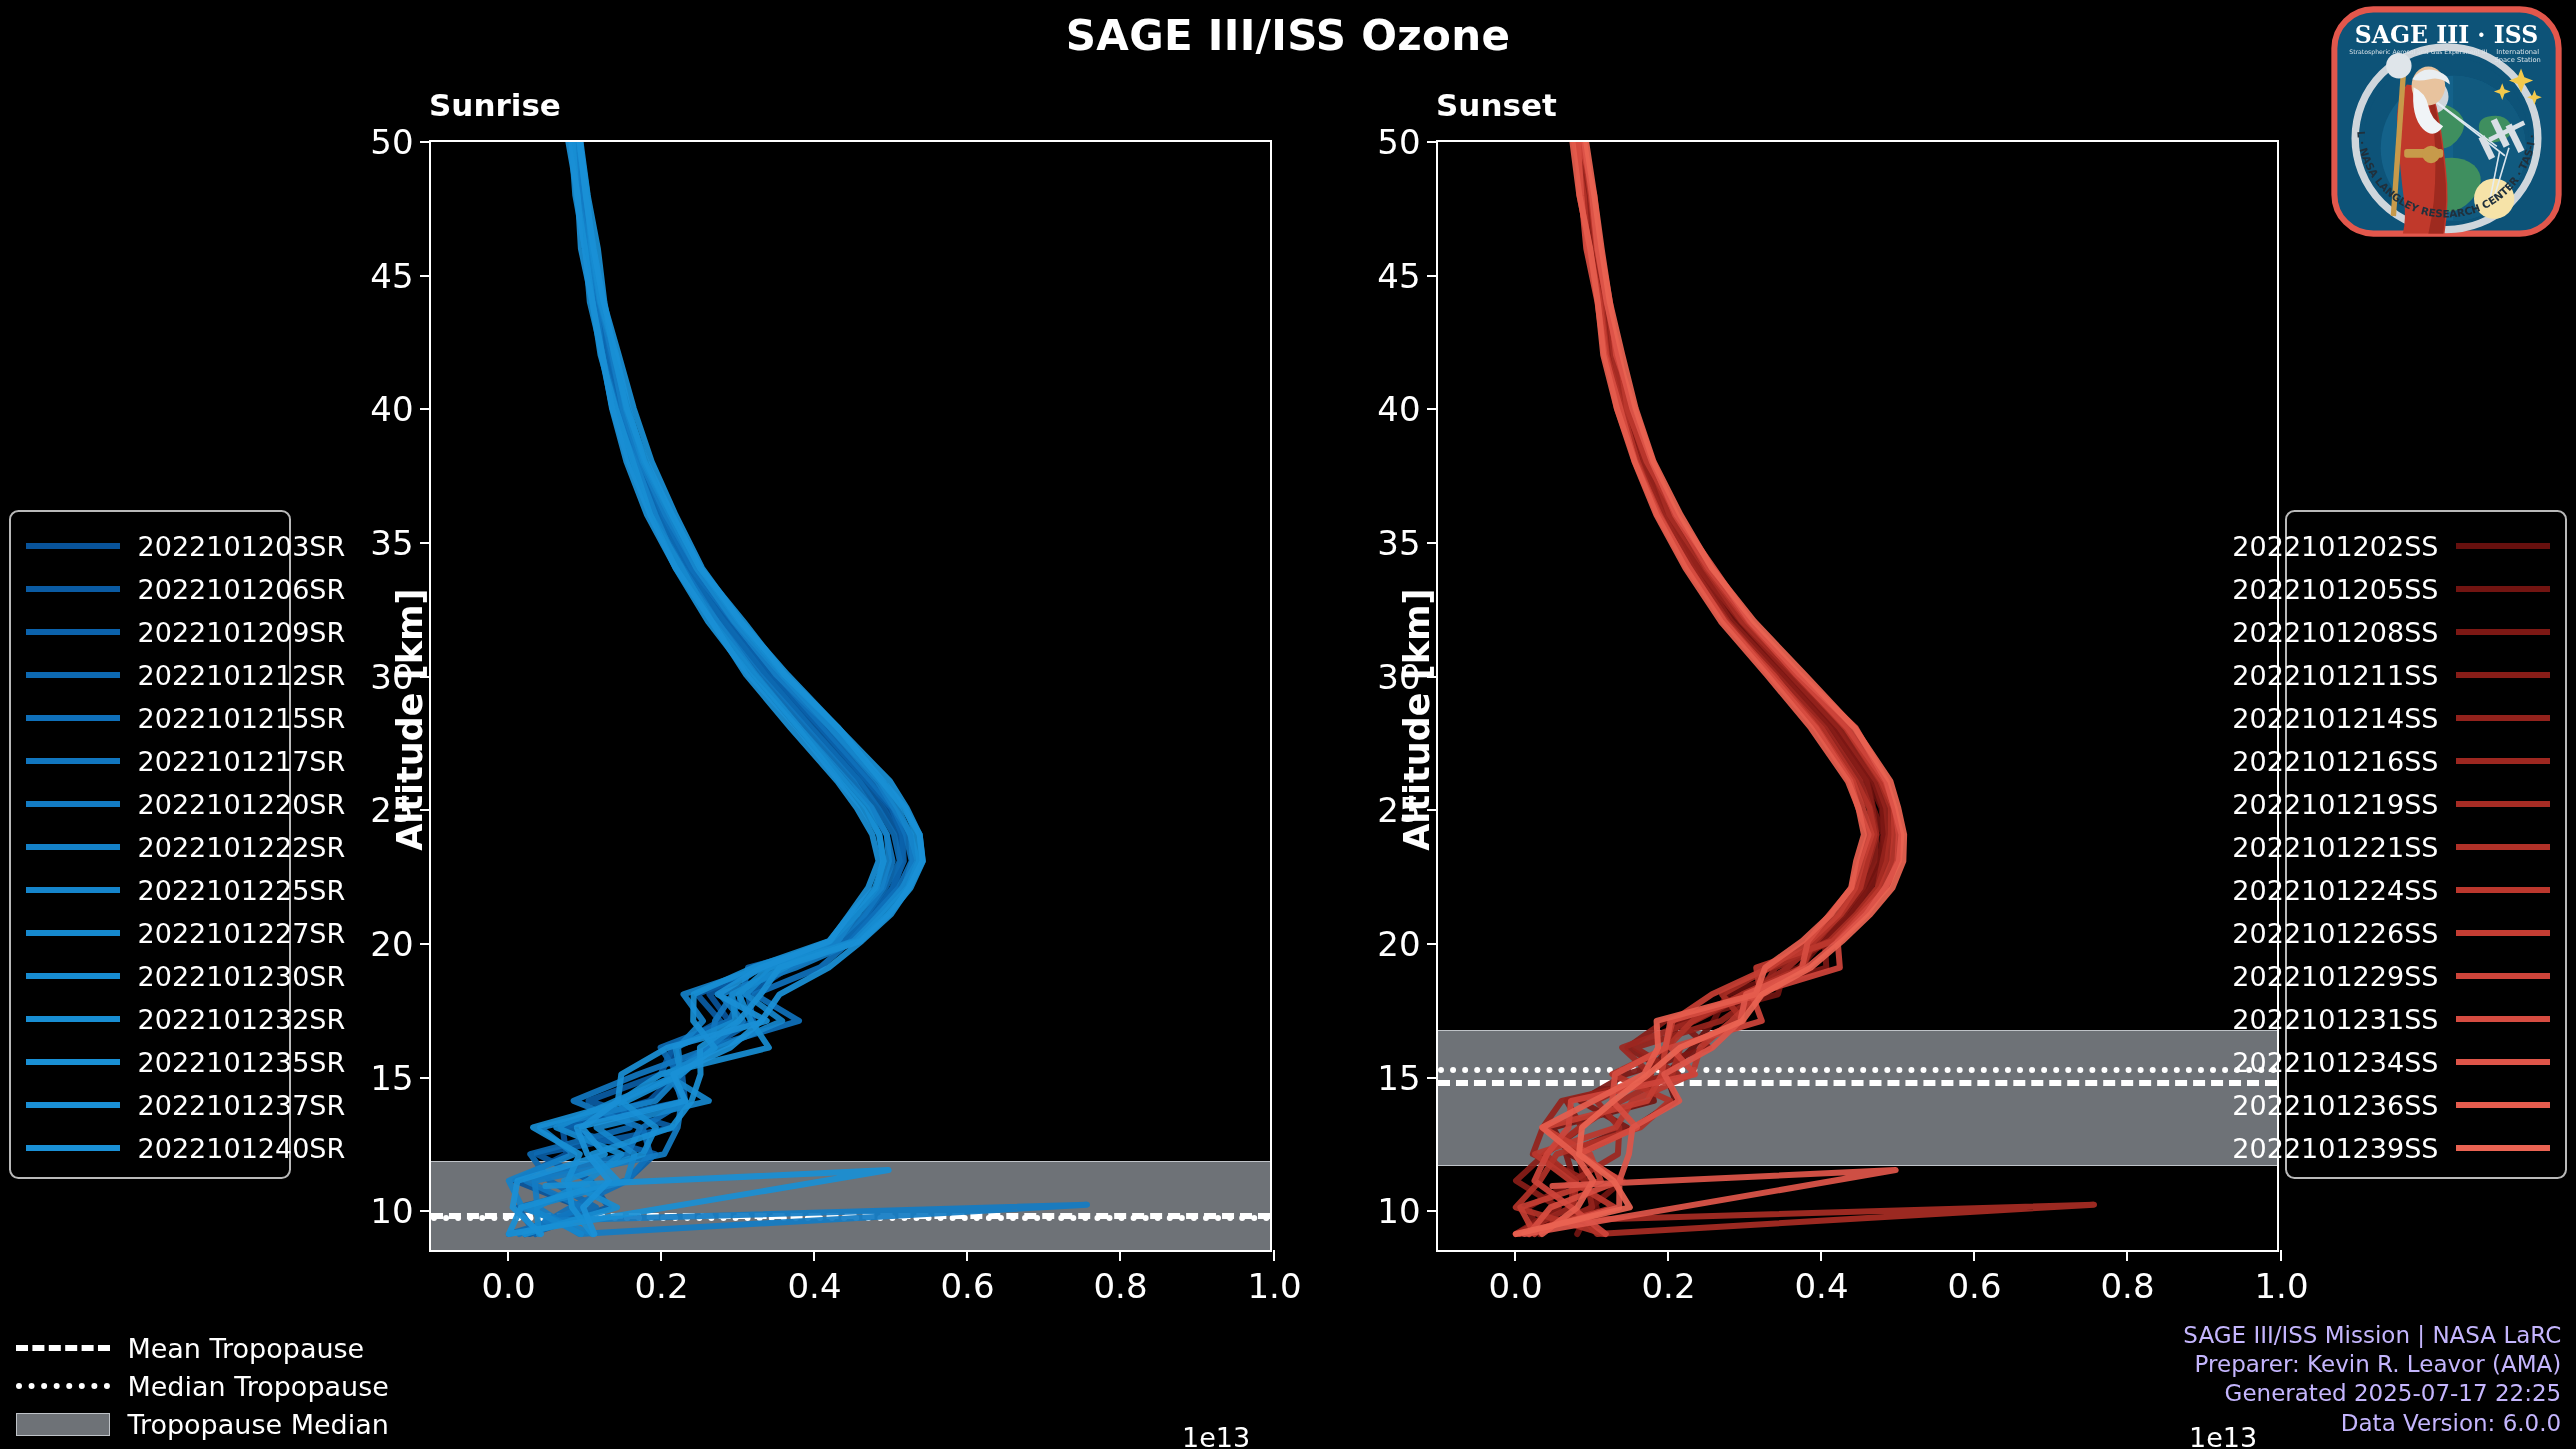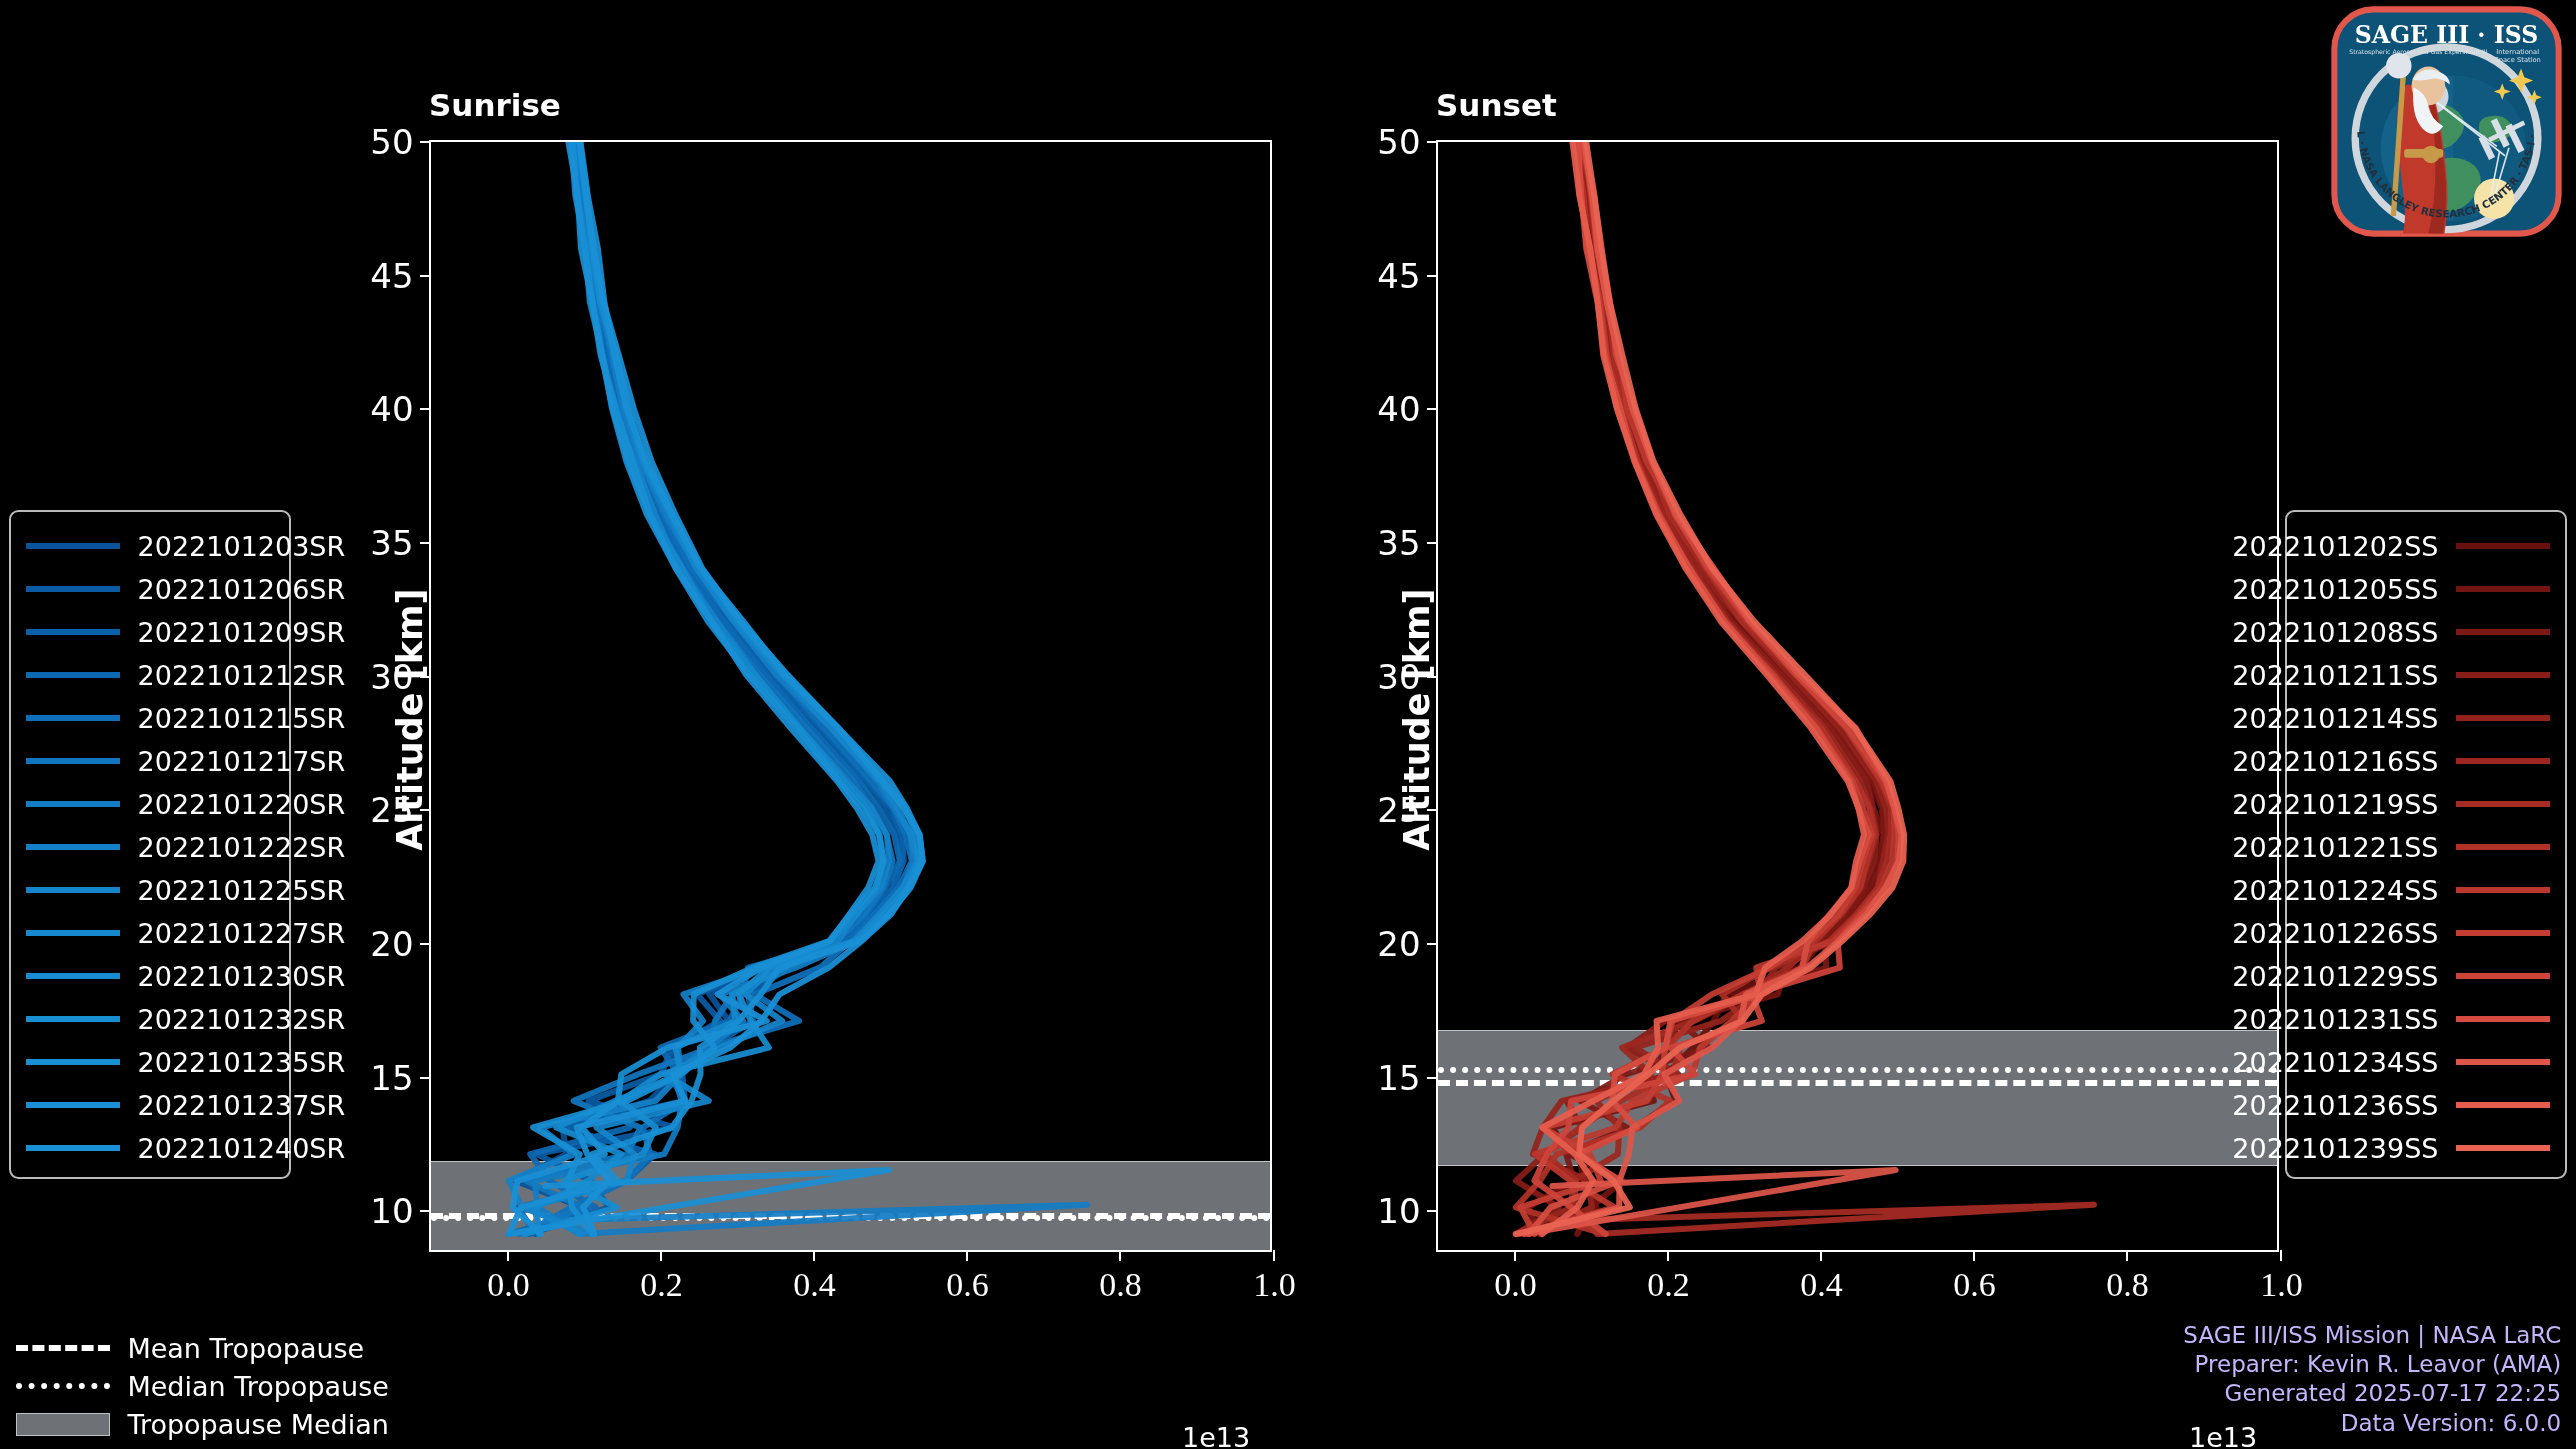--- a/index.html
+++ b/index.html
@@ -24,21 +24,21 @@
   .plotarea{position:absolute;inset:0;overflow:hidden;}
   .plotarea svg{position:absolute;inset:0;width:100%;height:100%;}
 
   
   .ytick{position:absolute;right:100%;height:0;}
   .ytick .mark{position:absolute;right:0;top:-1.3px;width:11.4px;height:2.7px;background:#fff;}
   .ytick .lab{position:absolute;right:17.4px;top:-20px;font-size:34px;line-height:40px;
               white-space:nowrap;text-align:right;}
   .xtick{position:absolute;top:100%;width:0;}
   .xtick .mark{position:absolute;left:-1.3px;top:0;width:2.7px;height:11.4px;background:#fff;}
-  .xtick .lab{position:absolute;left:-60px;top:16px;width:121px;font-size:34px;text-align:center;font-family:Liberation Serif, serif;}
+  .xtick .lab{position:absolute;left:-60px;top:16px;width:121px;font-size:34px;text-align:center;}
 
   .axis-label{position:absolute;font-size:35px;font-weight:bold;text-align:center;line-height:1.18;}
   .ylabel{transform-origin:50% 50%;transform:rotate(-90deg);white-space:nowrap;}
   #ylabel-sunrise{left:-208px;top:557px;width:376px;}
   #ylabel-sunset {left:-208px;top:557px;width:376px;}
   .exponent{position:absolute;font-size:27px;}
 
   
   .trop-range{position:absolute;left:0;right:0;background:#6e7277;
               border-top:1.3px solid #bfc3c8;border-bottom:1.3px solid #bfc3c8;}
@@ -71,20 +71,21 @@
 
   
   #mission-patch{position:absolute;right:12px;top:4px;width:235px;height:235px;}
 </style>
 </head>
 <body>
 
 <div class="fig">
 
   <div id="main-title">
+    <span>SAGE III/ISS Ozone</span>
   </div>
 
   <div class="panel-title" id="title-sunrise">Sunrise</div>
   <div class="panel-title" id="title-sunset">Sunset</div>
 
   <div class="axes" id="axes-sunrise">
     <div class="plotarea">
       <div class="trop-range" id="trop-range-sr" style="top: 1019px; height: 94px;"></div>
       <div class="trop-line trop-mean" id="trop-mean-sr" style="top: 1071px;"></div>
       <div class="trop-line trop-median" id="trop-median-sr" style="top: 1073px;"></div>

